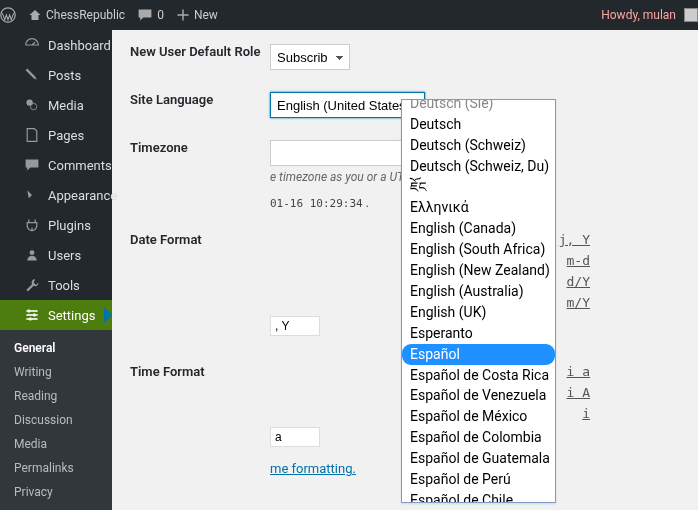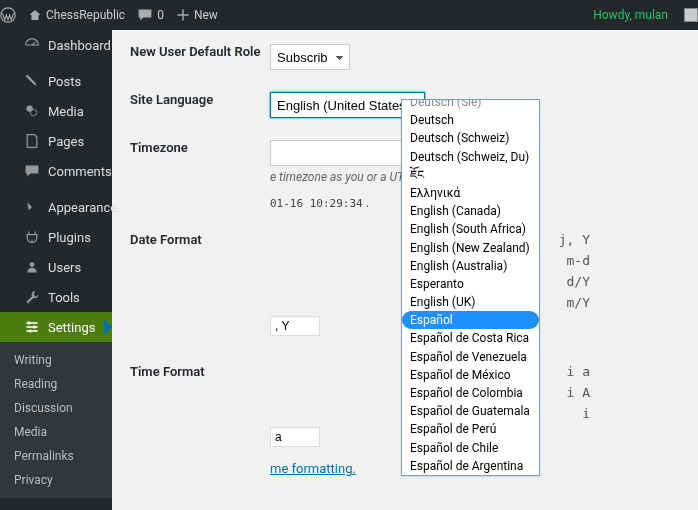--- a/index.html
+++ b/index.html
@@ -1,19 +1,19 @@
 <!DOCTYPE html>
 <html><head>
 <meta charset="utf-8">
 <style>
   * { box-sizing: border-box; margin: 0; padding: 0; }
   body { font-family: -apple-system, BlinkMacSystemFont, "Segoe UI", Roboto, sans-serif; font-size: 13px; color: #444; background: #f1f1f1; width: 698px; height: 510px; overflow: hidden; position: relative; }
   .toolbar { background: #23282d; color: #b4b9be; height: 30px; display: flex; align-items: center; padding: 0 0; font-size: 12px; }
   .toolbar-left { display: flex; align-items: center; gap: 12px; }
-  .toolbar-right { margin-left: auto; display: flex; align-items: center; gap: 16px; color:#22c55e }
+  .toolbar-right { margin-left: auto; display: flex; align-items: center; gap: 8px; color:#fca5a5 }
   .toolbar .item { display: flex; align-items: center; gap: 4px; cursor: pointer; color: #ccc; }
   .wp-logo { width: 16px; height: 16px; }
   .home-ic { width:14px; height:14px; }
   .avatar { width: 14px; height: 14px; background: #ccc; border:1px solid #888; }
 
   .main { display: flex; height: 480px; }
   .sidebar { width: 112px; background: #23282d; color: #eee; display: flex; flex-direction: column; font-size: 13px; }
   .sidebar .menu-item { display: flex; align-items: center; gap: 8px; padding: 7px 24px; cursor: pointer; color: #ddd; }
   .sidebar .menu-item.current { background: #4d7c0f; color: #fff; position: relative; }
   .sidebar .menu-item.current::after { content: ""; position: absolute; right: -8px; top: 50%; transform: translateY(-50%); border: 8px solid transparent; border-left-color: #0073aa; }
@@ -29,24 +29,24 @@
   .form-row .ctrl { flex:1; }
   select.wp { background: #fff; border: 1px solid #ccc; font-size: 13px; height: 26px; padding: 2px 22px 2px 6px; position: relative; appearance: none; -webkit-appearance:none; background-image: linear-gradient(45deg, transparent 50%, #555 50%), linear-gradient(135deg, #555 50%, transparent 50%); background-position: right 9px top 11px, right 5px top 11px; background-size: 4px 4px, 4px 4px; background-repeat: no-repeat; }
   select.wp.narrow { width:80px; }
   select.wp.lang { width:155px; border:1px solid #0073aa; box-shadow:0 0 2px #0073aa; }
   select.wp.tz { width:148px; }
   .desc { color:#666; font-style: italic; font-size:12px; margin-top:4px; }
   .utc-line { margin-top:12px; font-size:12px; }
   code { font-family: Menlo, Consolas, monospace; font-size:11px; }
   .fmt-opt { font-size:13px; margin-bottom:6px; display:flex; align-items:center; gap:6px;}
   .fmt-opt input[type=text]{ border:1px solid #ddd; padding:2px 4px; width:50px; font-size:12px;}
-  .fmt-opt .code { font-family: Menlo, monospace; color:#555; margin-left:auto; padding-right:90px;}
+  .fmt-opt .code { font-family: Menlo, monospace; color:#555; margin-left:auto; padding-right:90px;text-decoration:underline;}
   .doc-link { color:#0073aa; text-decoration: underline; cursor:pointer;}
   
-  .dropdown { position: absolute; left: 289px; top: 69px; width: 139px; background: #fff; border: 1px solid #7a9cc6; font-size: 12px; max-height: 404px; overflow-y:auto; box-shadow: 0 1px 2px rgba(0,0,0,0.1); z-index:50; scrollbar-width: thin; }
+  .dropdown { position: absolute; left: 289px; top: 69px; width: 155px; background: #fff; border: 1px solid #7a9cc6; font-size: 14px; max-height: 404px; overflow-y:auto; box-shadow: 0 1px 2px rgba(0,0,0,0.1); z-index:50; scrollbar-width: thin; }
   .dropdown::-webkit-scrollbar { width:14px; }
   .dropdown::-webkit-scrollbar-thumb { background:#c1c1c1; border:3px solid #fff; border-radius:8px;}
   .dropdown .opt { padding: 1px 8px; cursor: pointer; white-space: nowrap; overflow:hidden; line-height:1.35; color:#000;}
   .dropdown .opt.cut { color:#888; padding-top:0; margin-top:-6px;}
   .dropdown .opt.hl { background:#1e90ff; color:#fff;border-radius:9px; }
   .badge { display:flex; align-items:center; gap:4px; }
 </style>
 </head>
 <body>
 
@@ -149,20 +149,21 @@
           <rect x="3" y="4" width="14" height="2"></rect>
           <rect x="3" y="9" width="14" height="2"></rect>
           <rect x="3" y="14" width="14" height="2"></rect>
           <rect x="5" y="3" width="2" height="4"></rect>
           <rect x="12" y="8" width="2" height="4"></rect>
           <rect x="7" y="13" width="2" height="4"></rect>
         </svg>
       <span>Settings</span>
     </div>
     <div class="submenu">
+      <div class="sub-item active">General</div>
       <div class="sub-item">Writing</div>
       <div class="sub-item">Reading</div>
       <div class="sub-item">Discussion</div>
       <div class="sub-item">Media</div>
       <div class="sub-item">Permalinks</div>
       <div class="sub-item">Privacy</div>
     </div>
 
   </div>
 
@@ -242,22 +243,22 @@
         <div class="opt cut">Deutsch (Sie)</div>
         <div class="opt">Deutsch</div>
         <div class="opt">Deutsch (Schweiz)</div>
         <div class="opt">Deutsch (Schweiz, Du)</div>
         <div class="opt">ཇོང</div>
         <div class="opt">Ελληνικά</div>
         <div class="opt">English (Canada)</div>
         <div class="opt">English (South Africa)</div>
         <div class="opt">English (New Zealand)</div>
         <div class="opt">English (Australia)</div>
+        <div class="opt">English (UK)</div>
         <div class="opt">Esperanto</div>
-        <div class="opt">English (UK)</div>
         <div class="opt hl">Español</div>
         <div class="opt">Español de Costa Rica</div>
         <div class="opt">Español de Venezuela</div>
         <div class="opt">Español de México</div>
         <div class="opt">Español de Colombia</div>
         <div class="opt">Español de Guatemala</div>
         <div class="opt">Español de Perú</div>
         <div class="opt">Español de Chile</div>
         <div class="opt">Español de Argentina</div>
       </div>

